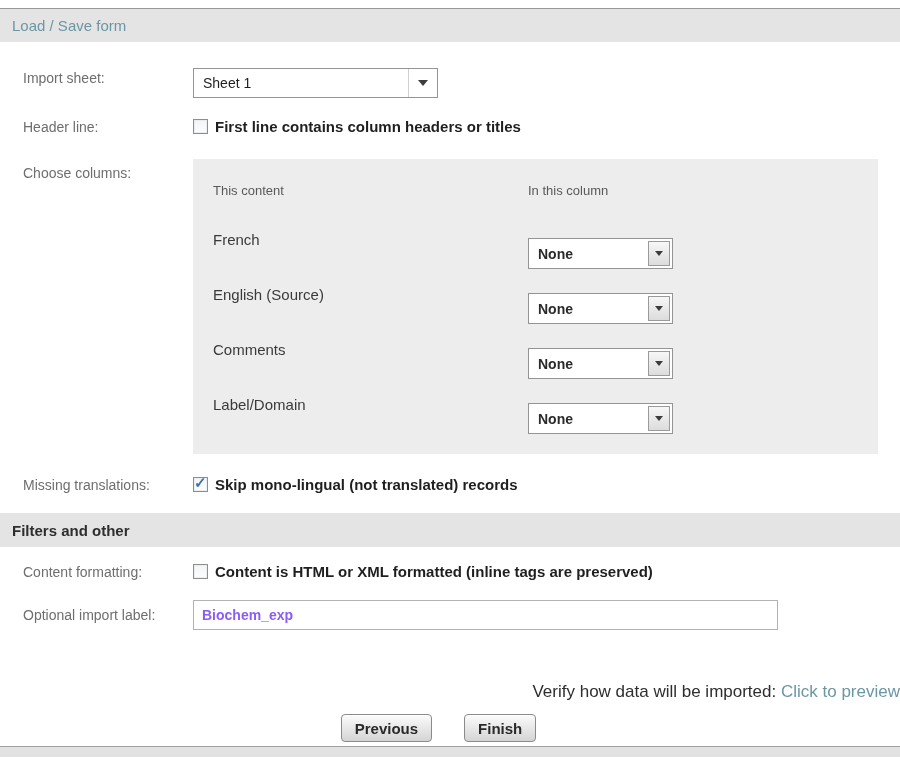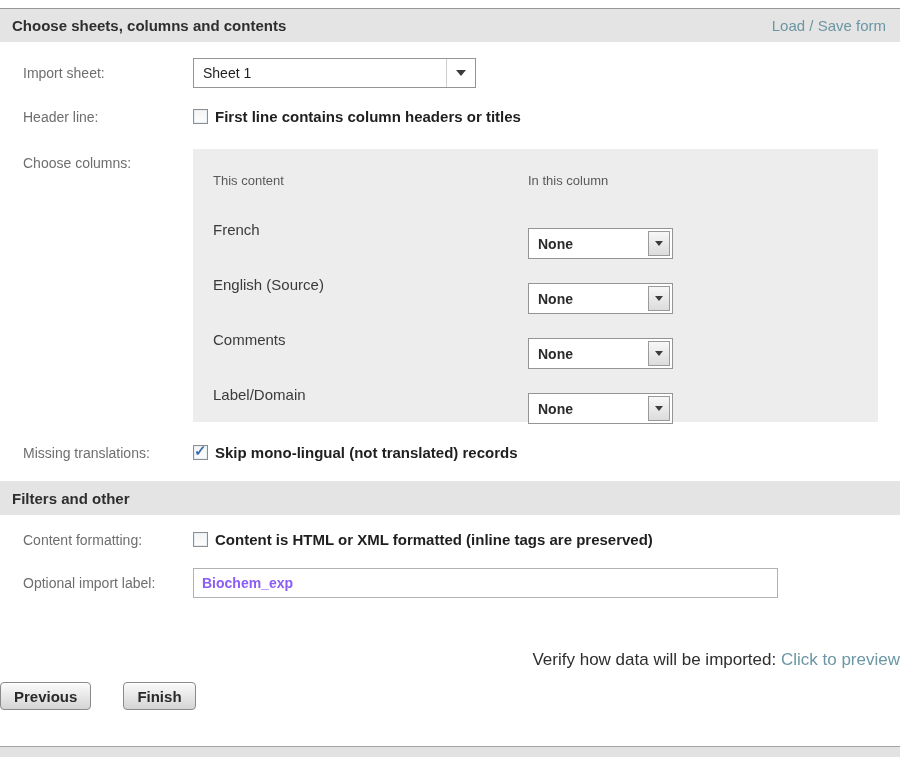--- a/index.html
+++ b/index.html
@@ -31,21 +31,21 @@
   .row-choose-columns .row-label { padding-top: 6px; }
   .row-missing { margin-top: 22px; }
   .row-content-format { margin-top: 16px; }
   .row-import-label { margin-top: 20px; }
 
   
   .combo {
     display: flex; align-items: stretch; background: #fff;
     border: 1px solid #949494; height: 30px;
   }
-  .combo-big { width: 283px; }
+  .combo-big { width: 245px; margin-top: 10px; }
   .combo-value { flex: 1; display: flex; align-items: center; padding-left: 9px; font-size: 14px; color: #1f1f1f; }
   .combo-big .combo-arrowzone {
     width: 29px; border-left: 1px solid #cfcfcf;
     display: flex; align-items: center; justify-content: center;
   }
   .arrow-down {
     width: 0; height: 0;
     border-left: 5px solid transparent; border-right: 5px solid transparent;
     border-top: 6px solid #3c3c3c;
   }
@@ -70,21 +70,21 @@
   .checkbox .check-glyph { display: none; }
   .checkbox.checked .check-glyph {
     display: block; position: absolute; left: 0px; top: -3px;
     color: #3a6fb5; font-size: 15px; font-weight: bold; line-height: 1;
   }
   .checkline .check-label { margin-left: 7px; font-size: 15px; font-weight: bold; color: #1f1f1f; }
 
   
   .columns-panel {
     width: 685px; background: #ededed;
-    padding: 24px 20px 0 20px;
+    padding: 24px 20px 22px 20px;
   }
   .panel-headers { display: flex; margin-bottom: 14px; }
   .panel-header-content, .panel-row-content { width: 315px; flex: none; }
   .panel-headers span { font-size: 13px; color: #5a5a5a; }
   .mapping-row { display: flex; align-items: center; height: 55px; }
   .panel-row-content { font-size: 15px; color: #3a3a3a; }
 
   
   .text-input {
     width: 585px; height: 30px; border: 1px solid #b2b2b2; background: #fff;
@@ -96,21 +96,21 @@
   
   .verify-line {
     margin-top: 52px; padding-right: 0;
     text-align: right; font-size: 17px; color: #2e2e2e;
   }
   .verify-link { color: #6b96a3; text-decoration: none; cursor: pointer; }
 
   
   .button-row {
     margin-top: 12px; padding-right: 23px;
-    display: flex; justify-content: flex-start; gap: 32px;
+    display: flex; justify-content: center; gap: 32px;
   }
   .btn {
     font-family: "Liberation Sans", sans-serif;
     font-size: 15px; font-weight: bold; color: #2a2a2a;
     padding: 4px 13px; min-width: 66px; height: 28px;
     background: linear-gradient(#fbfbfb, #d4d4d4);
     border: 1px solid #8a8a8a; border-radius: 4px;
     box-shadow: inset 0 1px 0 #fff;
     cursor: pointer;
   }
@@ -120,21 +120,20 @@
     background: #e2e2e2; border-top: 1px solid #a3a3a3;
   }
 </style>
 </head>
 <body>
 
 <div class="page">
   <div class="top-gap"></div>
 
   <div class="section-bar first">
-    <span class="section-title">Choose sheets, columns and contents</span>
     <a class="bar-link">Load / Save form</a>
   </div>
 
   <div class="form-row row-import-sheet">
     <span class="row-label">Import sheet:</span>
     <div class="combo combo-big">
       <span class="combo-value">Sheet 1</span>
       <span class="combo-arrowzone">
         <span class="arrow-down"></span>
       </span>

